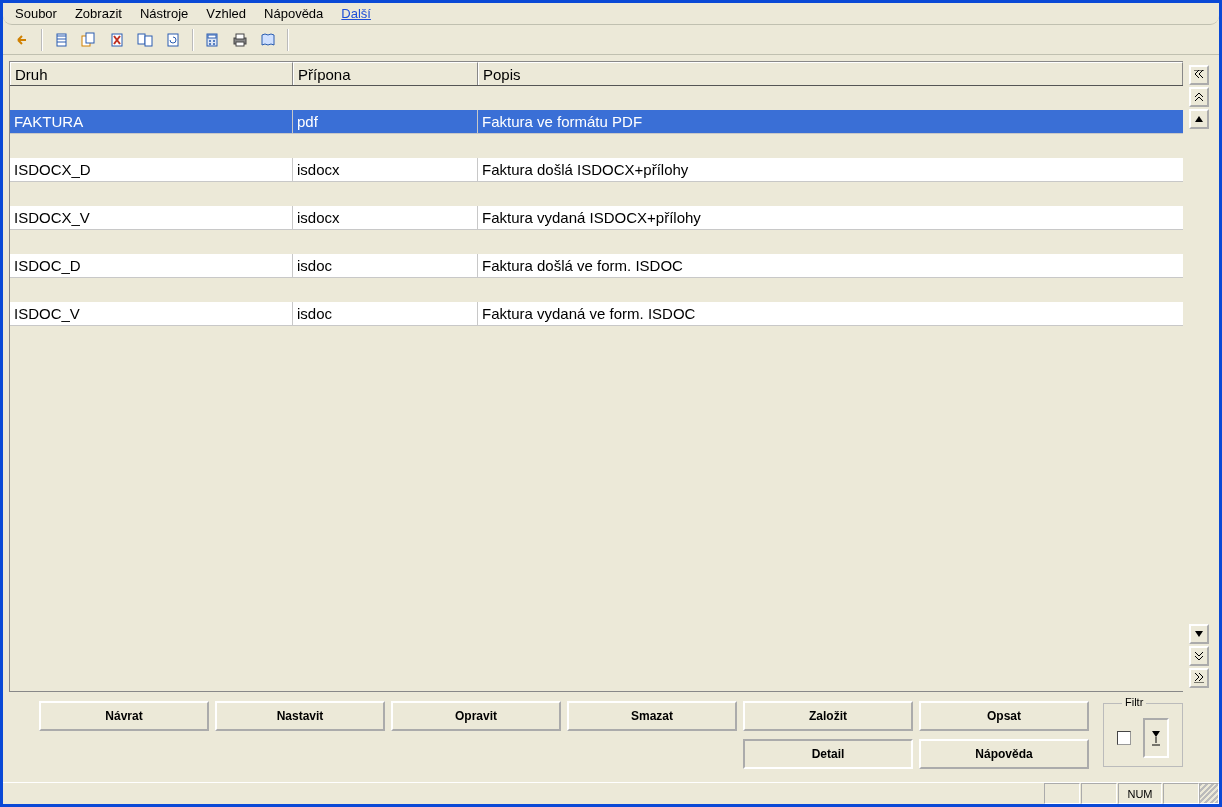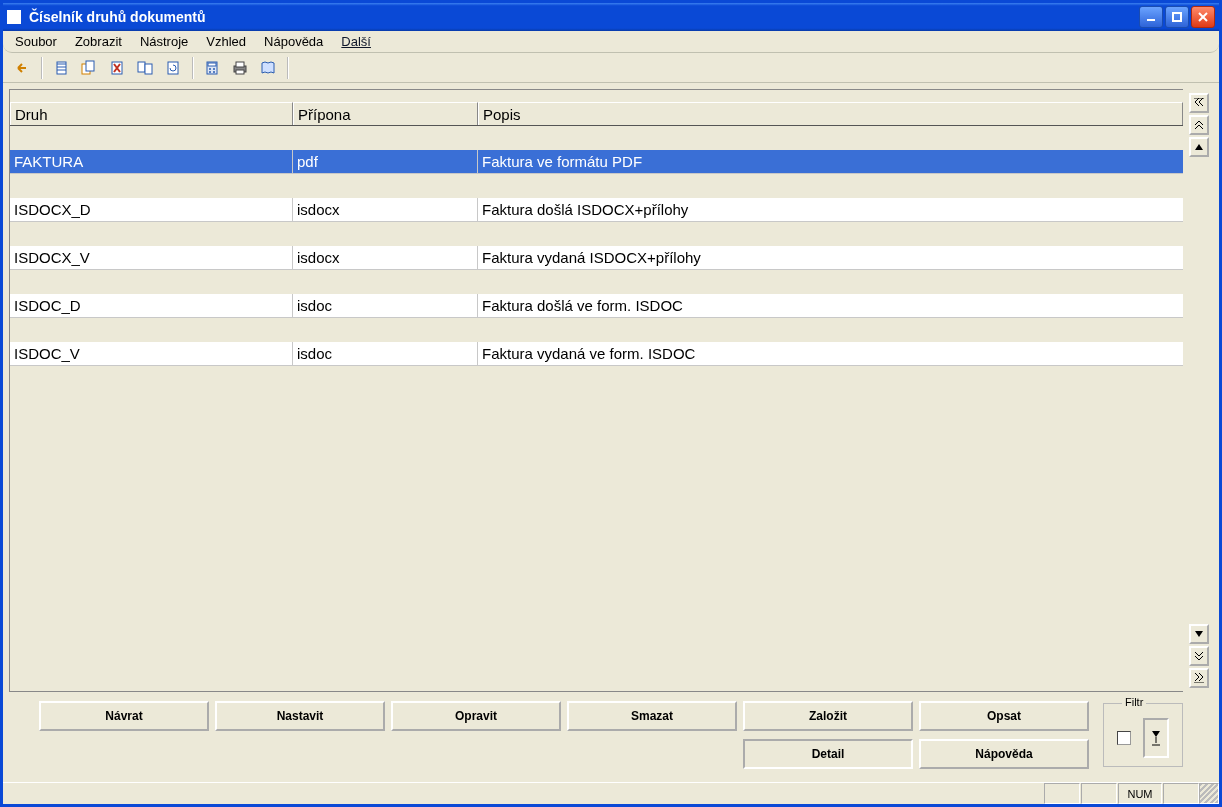--- a/index.html
+++ b/index.html
@@ -34,41 +34,41 @@
     color:#fff; font-weight:bold; font-size:12px;
   }
   .winbtn.close { background:linear-gradient(to bottom,#ff8a6a,#e03a16); border-color:#b02a10; }
   .winbtn svg { stroke:#fff; stroke-width:2; fill:none; }
   
   .menubar {
     height:22px; background:#ece9d8; border-bottom:1px solid #c0c0b0;
     display:flex; align-items:center; padding:0 4px; gap:2px;border-radius:9px;
   }
   .menuitem { padding:2px 8px; font-size:13px; color:#000; }
-  .menuitem.disabled { color:#0f172a;text-decoration:underline; }
+  .menuitem.disabled { color:#1d4ed8;text-decoration:underline; }
   
   .toolbar {
     height:30px; background:#ece9d8; border-bottom:1px solid #c0c0b0;
     display:flex; align-items:center; padding:2px 6px; gap:2px;
   }
   .tbtn {
     width:26px; height:24px; display:flex; align-items:center; justify-content:center;
     border:1px solid transparent; border-radius:2px;
   }
   .tsep { width:1px; height:22px; background:#bbb; margin:0 4px; box-shadow:1px 0 0 #fff; }
   
   .client {
     flex:1; display:flex; flex-direction:column; padding:6px; position:relative;
   }
   .gridwrap { flex:1; display:flex; }
   .grid {
     flex:1; border:1px solid #888; border-right:none; background:#ece9d8;
     display:flex; flex-direction:column; overflow:hidden;
   }
-  .gridheader { display:flex; height:24px; background:#0ea5e9; border-bottom:1px solid #555;margin-top:12px; }
+  .gridheader { display:flex; height:24px; background:#0ea5e9; border-bottom:1px solid #555; }
   .gh {
     border-right:1px solid #888; border-top:1px solid #fff; border-left:1px solid #fff;
     background:#ece9d8; font-size:15px; padding:2px 4px; display:flex; align-items:center;
     color:#000;
   }
   .col1{width:283px;} .col2{width:185px;} .col3{flex:1;}
   .gridbody { flex:1; background:#ece9d8; }
   .row { display:flex; height:24px; background:#fff; border-bottom:1px solid #c8c8c8; font-size:15px;margin-top:24px; }
   .row.sel { background:#3a6fd6; color:#fff; }
   .cell { padding:1px 4px; display:flex; align-items:center; border-right:1px solid #c8c8c8; }
@@ -113,41 +113,20 @@
   }
   .statuscell{ border:1px inset #fff; width:36px; margin-left:1px; font-size:11px; display:flex; align-items:center; justify-content:center;}
   .statuscell.wide{width:44px;}
   .grip{ width:20px; background:repeating-linear-gradient(135deg,#bbb 0 2px,#ece9d8 2px 4px); border:1px inset #fff;}
 </style>
 </head>
 <body>
 
 <div class="window">
 
-  <div class="titlebar">
-    <div class="sysicon"></div>
-    <div class="title">Číselník druhů dokumentů</div>
-    <div class="spacer"></div>
-    <div class="winbtn">
-      <svg width="12" height="12">
-          <line x1="2" y1="9" x2="10" y2="9"></line>
-        </svg>
-    </div>
-    <div class="winbtn">
-      <svg width="12" height="12">
-          <rect x="2" y="2" width="8" height="8"></rect>
-        </svg>
-    </div>
-    <div class="winbtn close">
-      <svg width="12" height="12">
-          <line x1="2" y1="2" x2="10" y2="10"></line>
-          <line x1="10" y1="2" x2="2" y2="10"></line>
-        </svg>
-    </div>
-  </div>
 
   <div class="menubar">
     <div class="menuitem">Soubor</div>
     <div class="menuitem">Zobrazit</div>
     <div class="menuitem">Nástroje</div>
     <div class="menuitem">Vzhled</div>
     <div class="menuitem">Nápověda</div>
     <div class="menuitem disabled">Další</div>
   </div>
 

